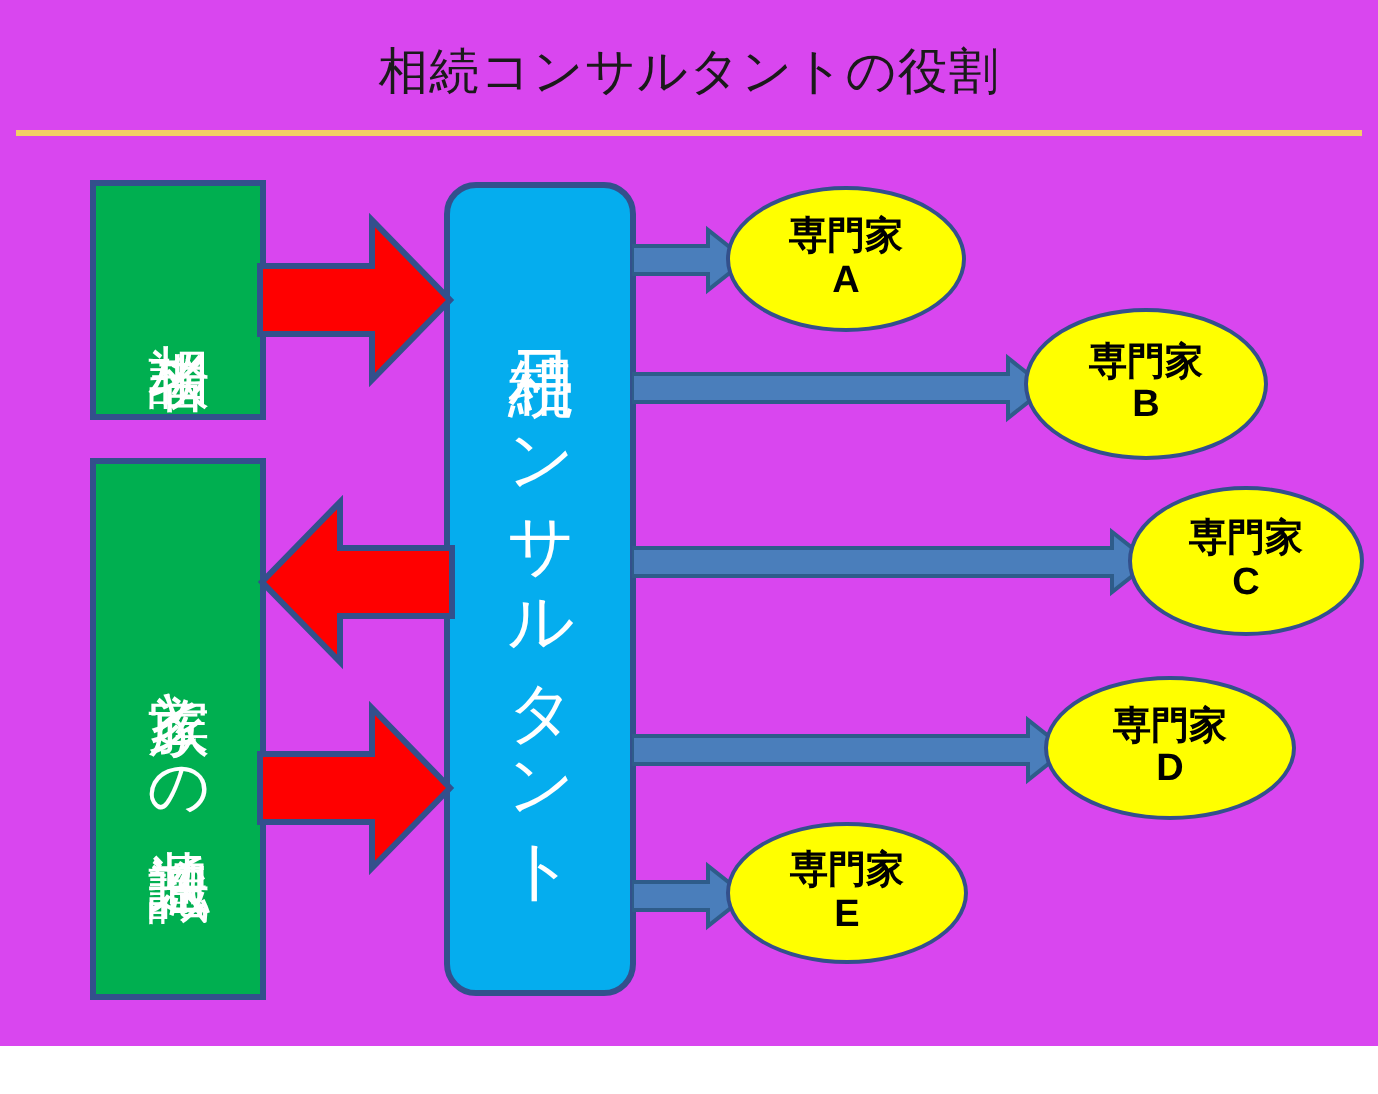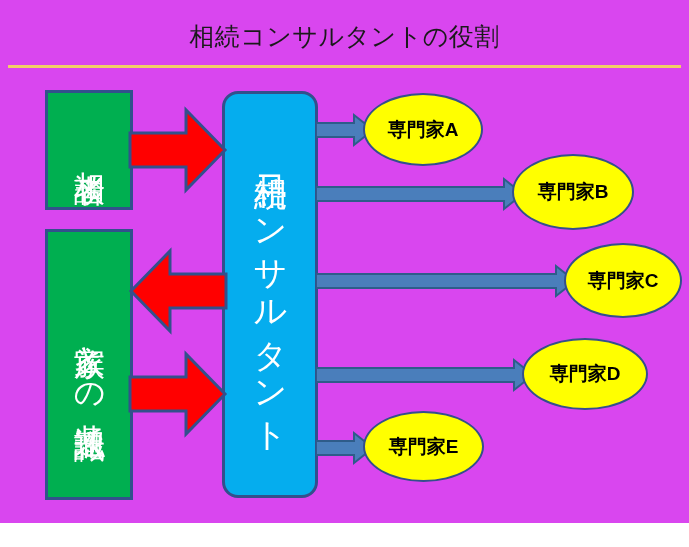--- a/index.html
+++ b/index.html
@@ -110,21 +110,21 @@
   }
 
   
   .ellipse {
     position: absolute;
     box-sizing: border-box;
     background: #ffff00;
     border: 2px solid #33508c;
     border-radius: 50%;
     display: flex;
-    flex-direction: row;
+    flex-direction: column;
     align-items: center;
     justify-content: center;
     color: #000000;
     line-height: 1.12;
     text-align: center;
   }
   .ellipse .l1 { font-size: 19px; font-weight: 700; letter-spacing: 0px; }
   .ellipse .l2 { font-size: 19px; font-weight: 700; }
 
   #ellipse-a { left: 363px; top: 93px;  width: 120px; height: 73px; }

